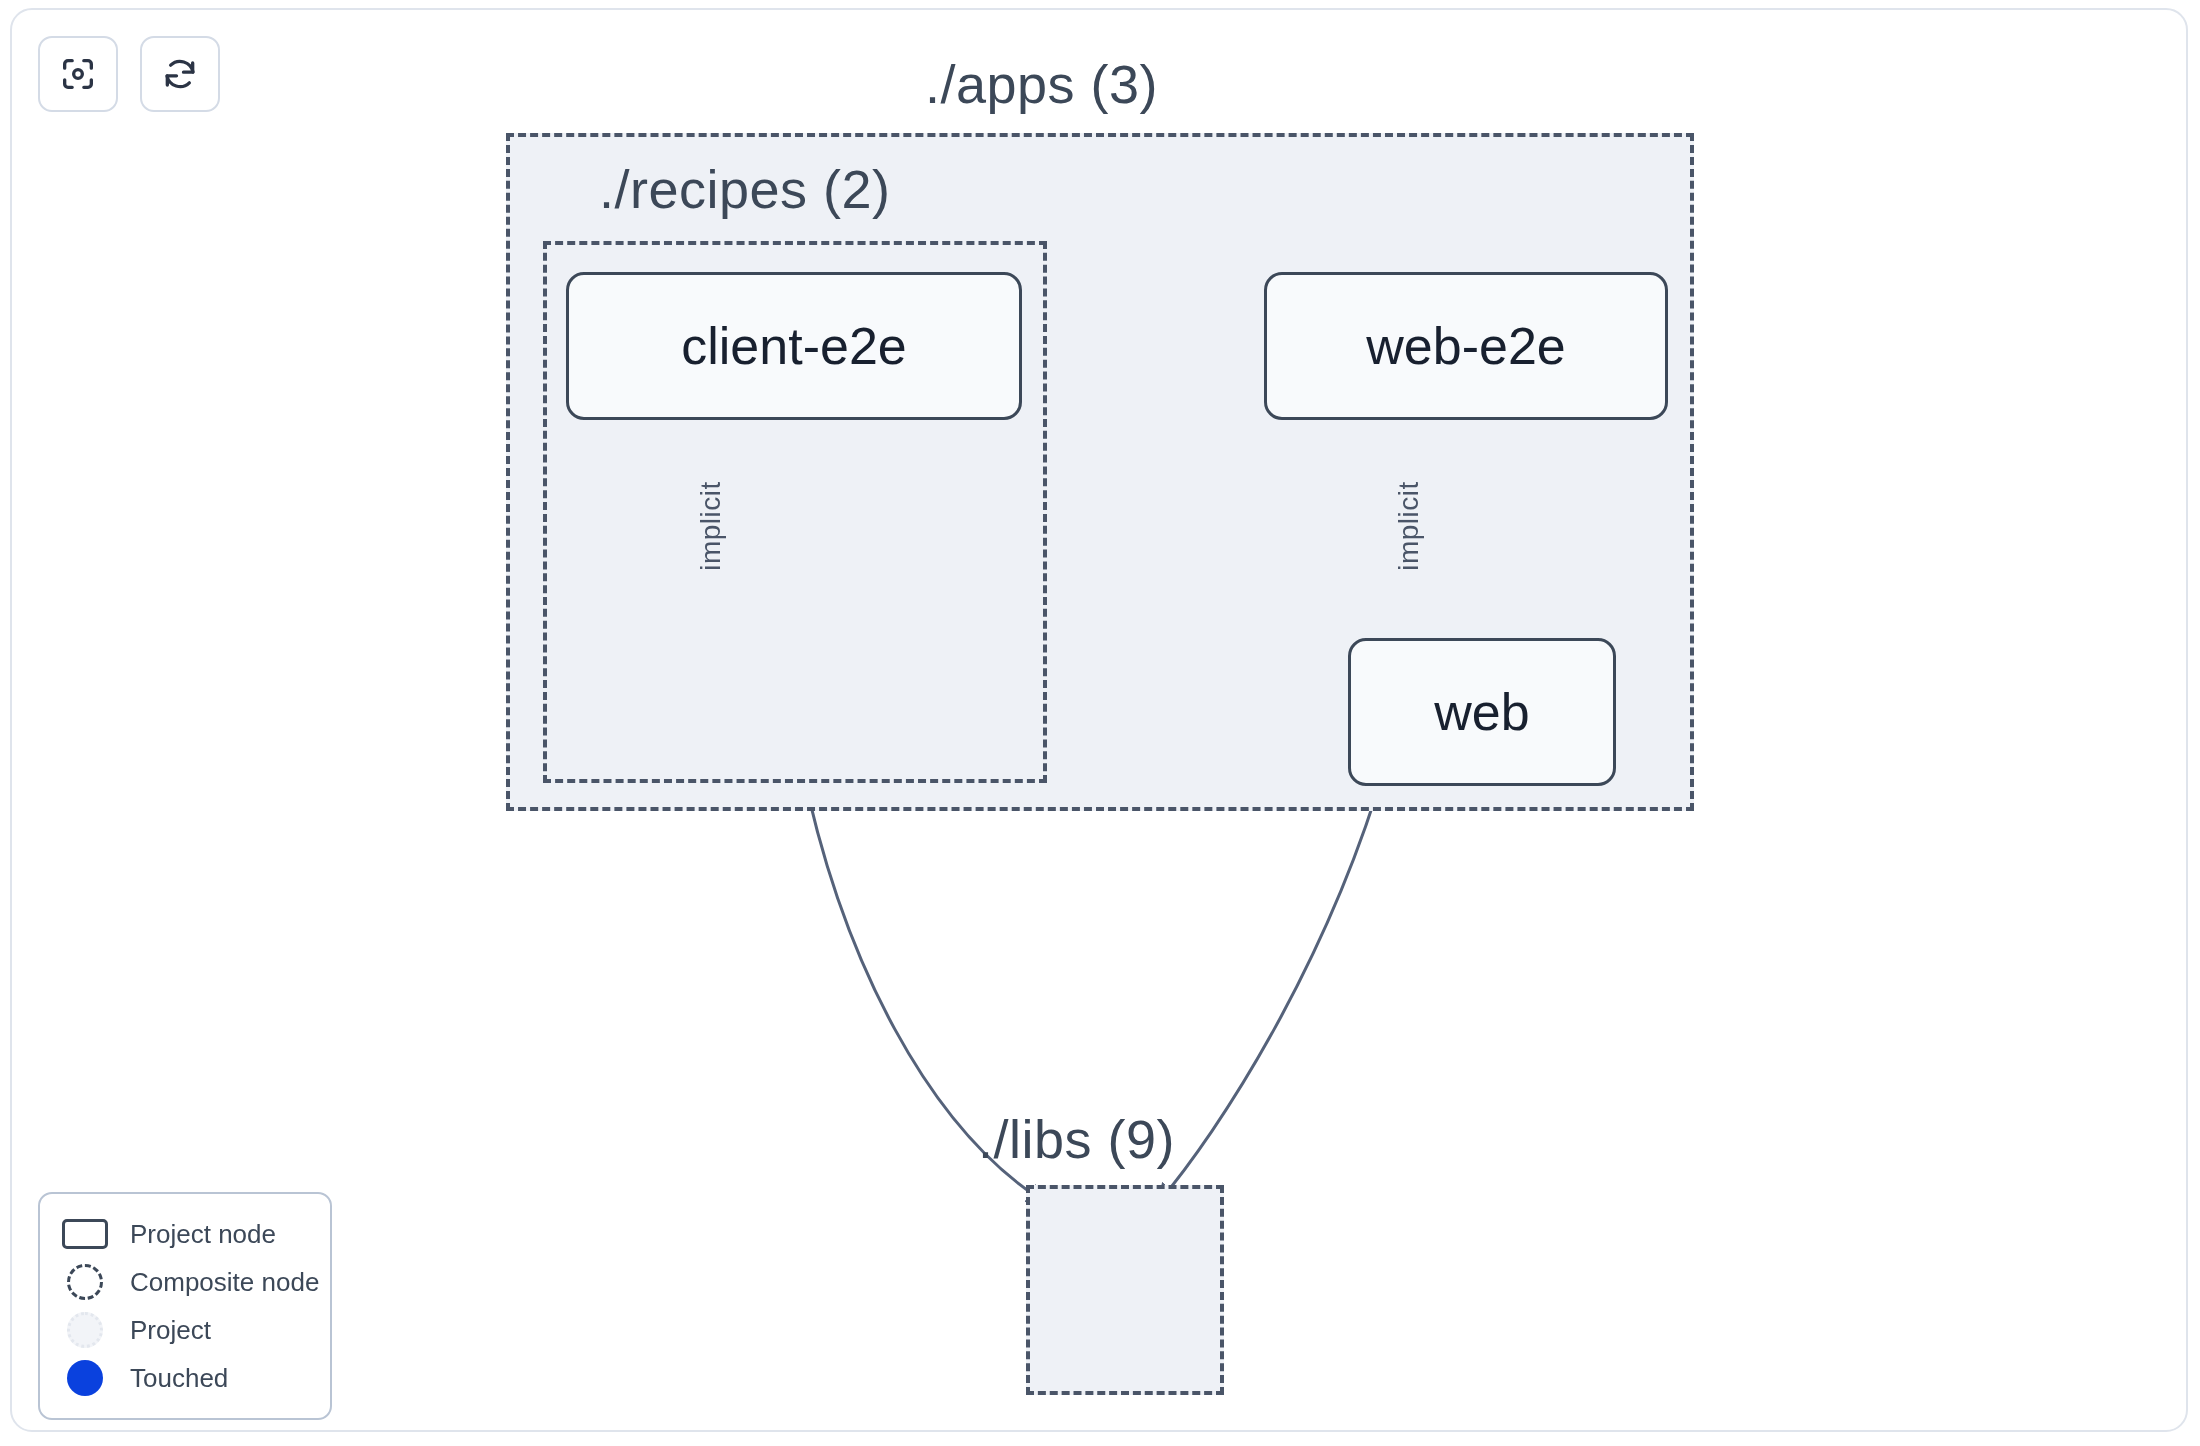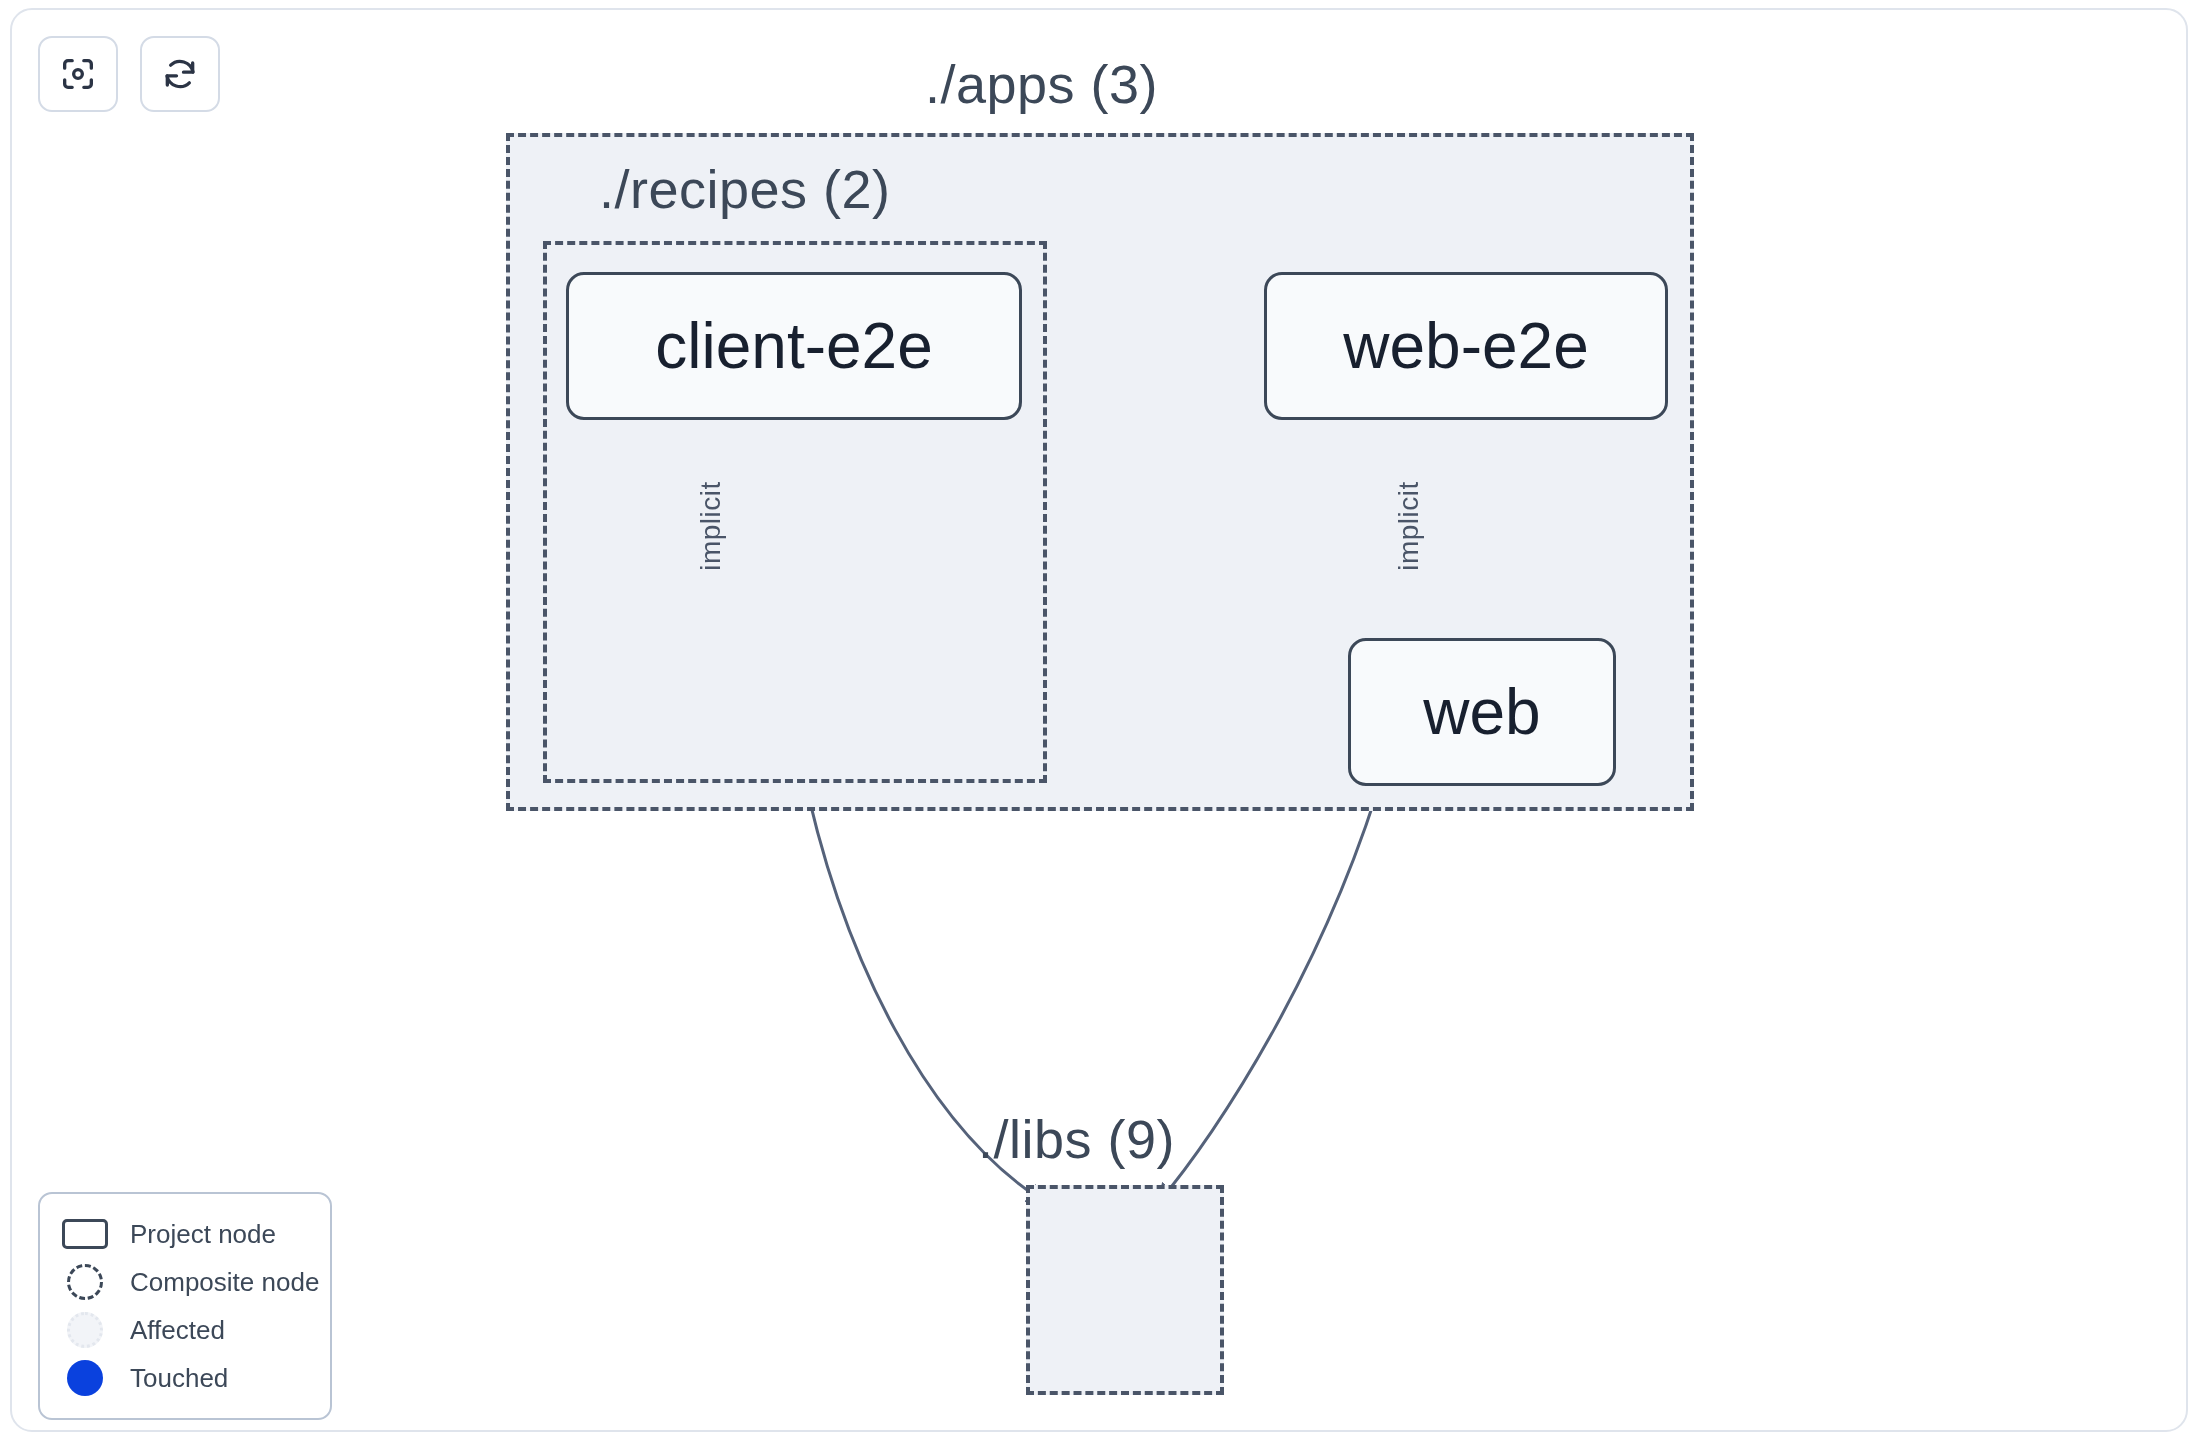--- a/index.html
+++ b/index.html
@@ -93,21 +93,21 @@
   .node {
     position: absolute;
     box-sizing: border-box;
     background: #f8fafc;
     border: 3px solid #3c4858;
     border-radius: 18px;
     display: flex;
     align-items: center;
     justify-content: center;
     color: #18202f;
-    font-size: 64px;
+    font-size: 52px;
     z-index: 20;
     cursor: pointer;
     user-select: none;
   }
   #node-client-e2e { left: 566px;  top: 272px; width: 456px; height: 148px; }
   #node-web-e2e    { left: 1264px; top: 272px; width: 404px; height: 148px; }
   #node-client     { left: 650px;  top: 606px; width: 288px; height: 148px; }
   #node-web        { left: 1348px; top: 638px; width: 268px; height: 148px; }
   #node-ui {
     left: 1056px; top: 1215px; width: 140px; height: 148px;
@@ -269,21 +269,21 @@
       <span class="legend-swatch">
         <span class="sw-dashed-circle"></span>
       </span>
       <span class="legend-text">Composite node</span>
     </div>
 
     <div class="legend-row">
       <span class="legend-swatch">
         <span class="sw-affected"></span>
       </span>
-      <span class="legend-text">Affected</span>
+      <span class="legend-text">Project</span>
     </div>
 
     <div class="legend-row">
       <span class="legend-swatch">
         <span class="sw-touched"></span>
       </span>
       <span class="legend-text">Touched</span>
     </div>
 
   </div>

